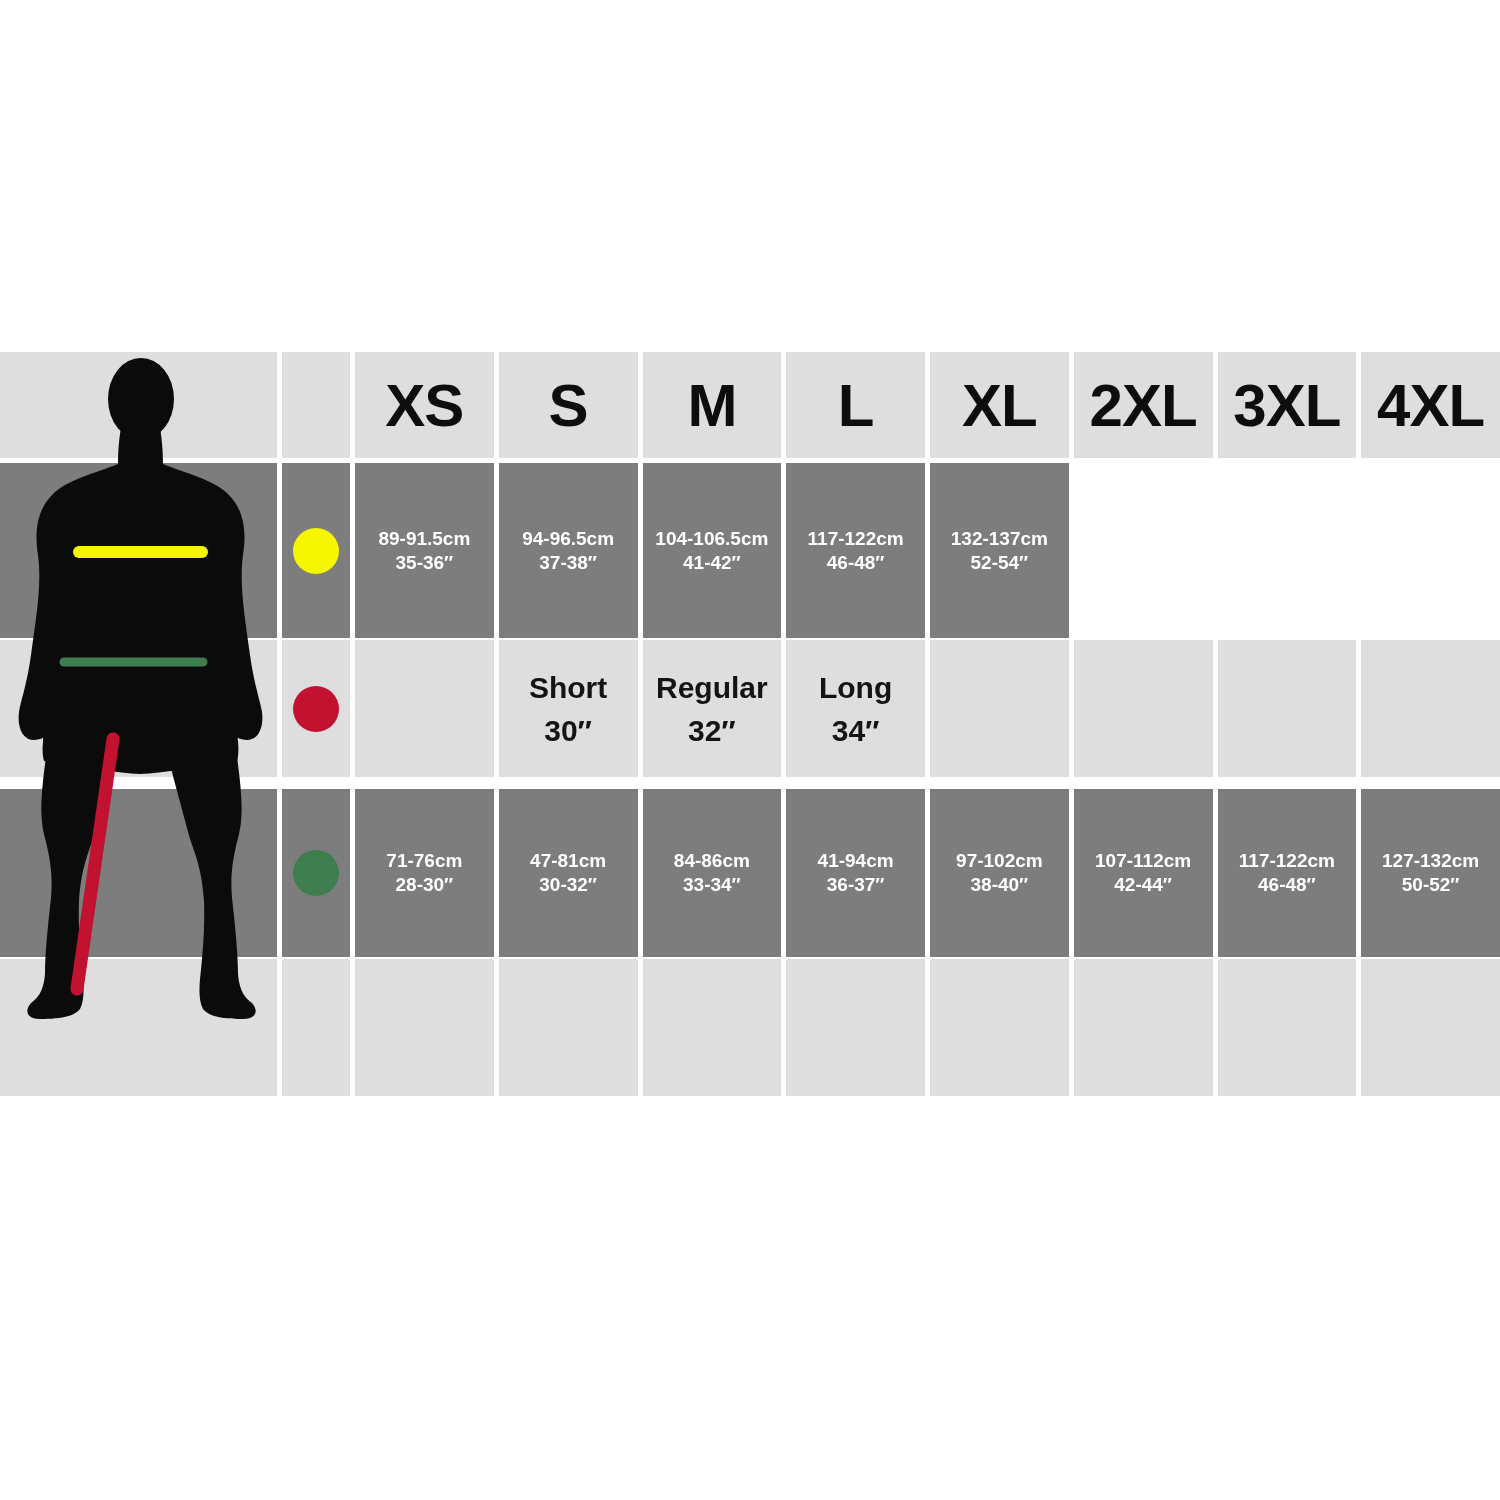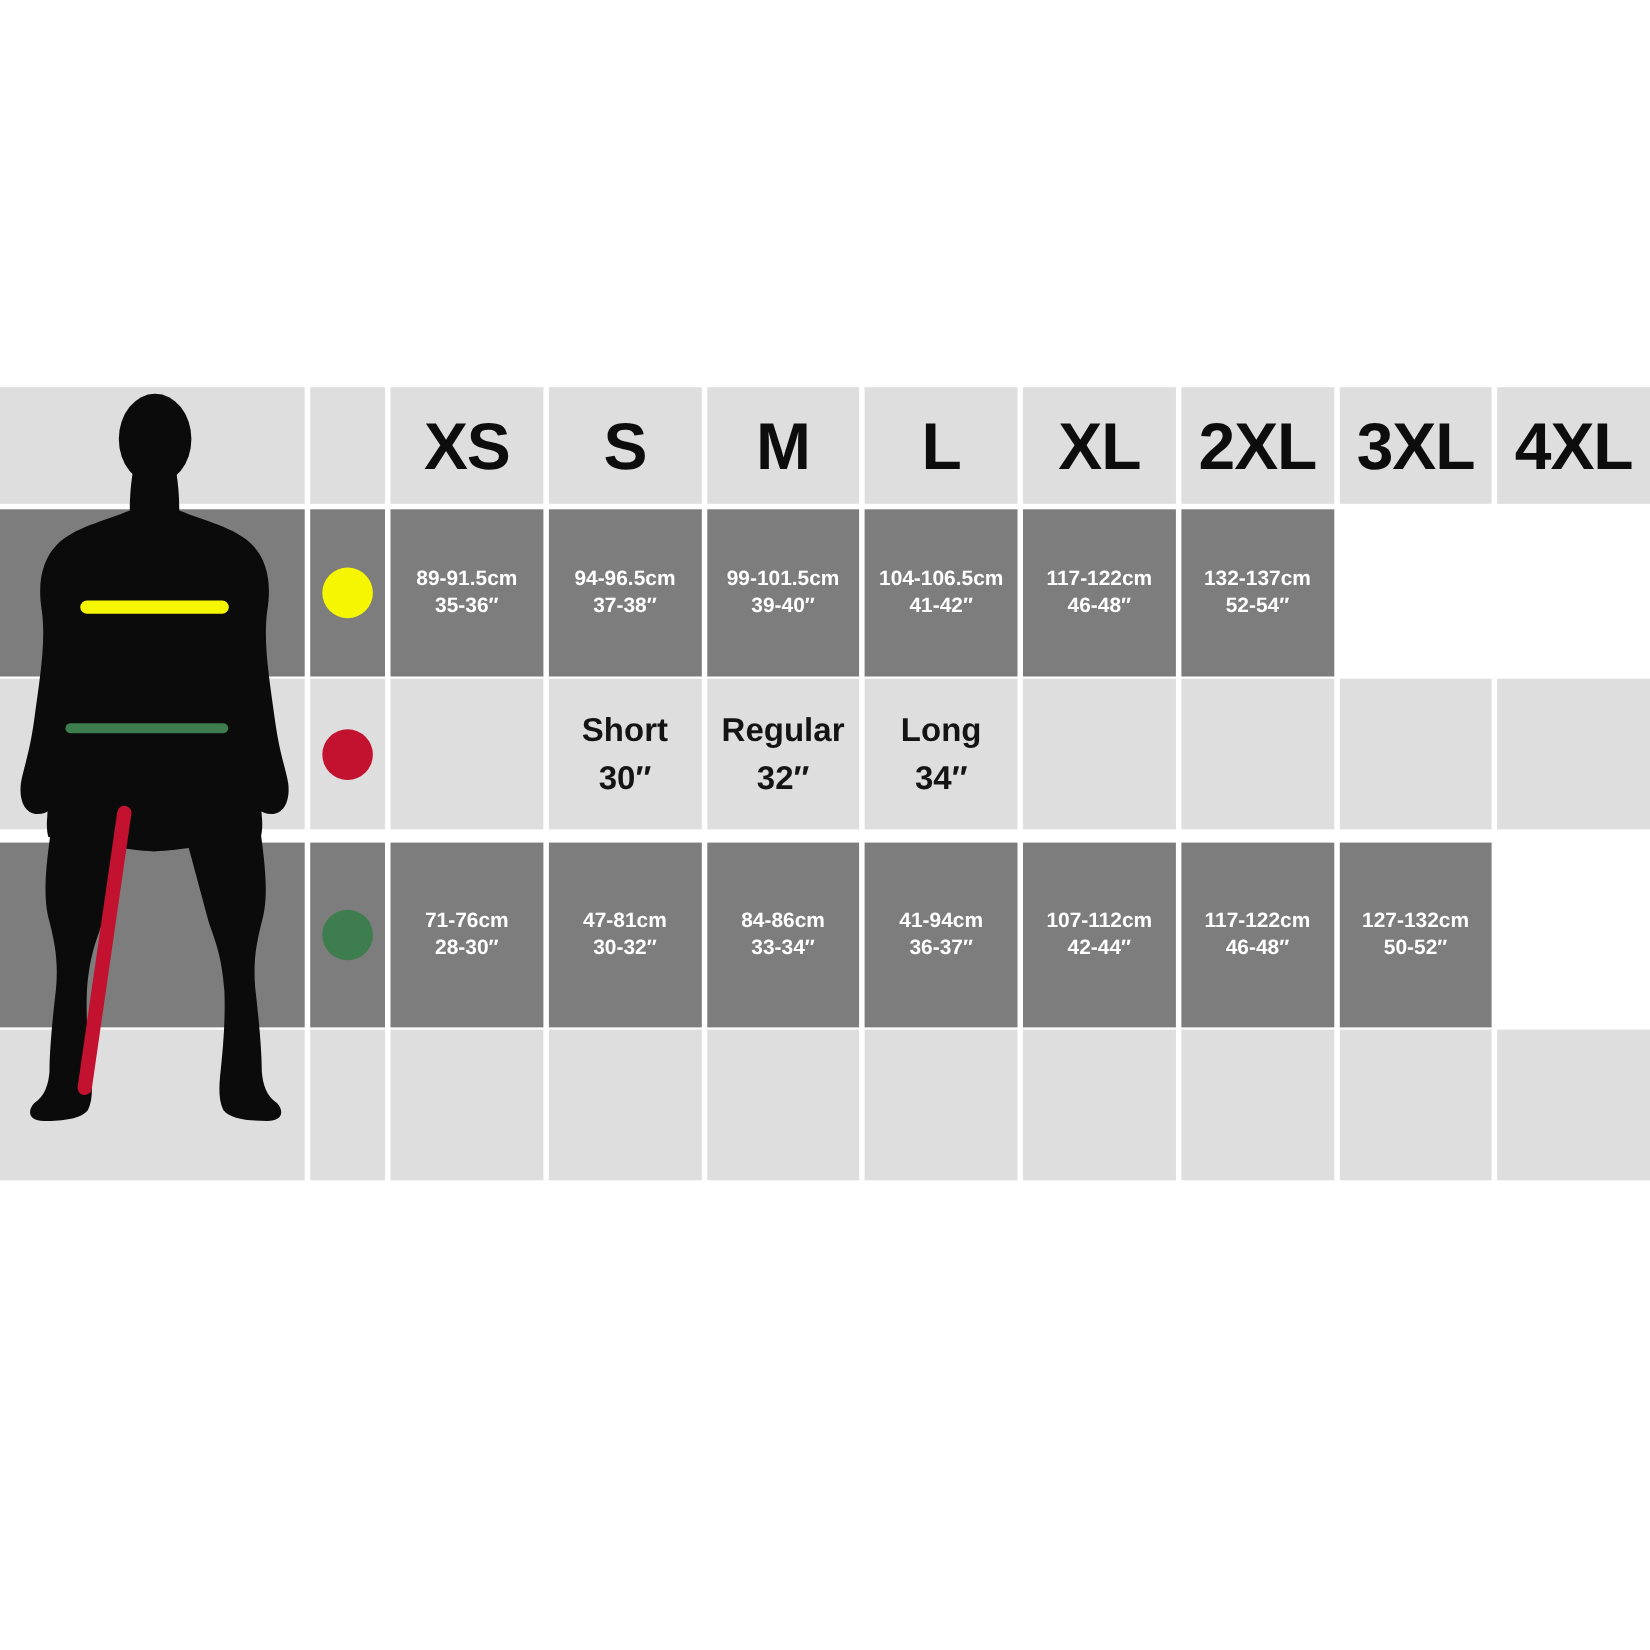--- a/index.html
+++ b/index.html
@@ -3,21 +3,21 @@
 <meta charset="utf-8">
 <style>
   html,body{margin:0;padding:0;background:#ffffff;}
   .canvas{
     position:relative;width:1500px;height:1500px;background:#ffffff;overflow:hidden;
     font-family:"Liberation Sans","DejaVu Sans",sans-serif;
   }
   .size-table{position:absolute;left:0;top:352px;width:1500px;height:680px;}
   .trow{display:grid;grid-template-columns:277px 68px repeat(8,1fr);column-gap:5px;border-radius:32px;}
   .trow.header{height:106px;margin-bottom:5px;}
-  .trow.r1{height:152px;margin-bottom:2px;}
+  .trow.r1{height:175px;margin-bottom:2px;}
   .trow.r2{height:137px;margin-bottom:12px;}
   .trow.r3{height:168px;margin-bottom:2px;}
   .trow.r4{height:137px;}
   .cell{display:flex;flex-direction:column;align-items:center;justify-content:center;text-align:center;}
   .bg-light{background:#dedede;}
   .bg-dark{background:#7d7d7d;}
   .hdr{font-size:60px;font-weight:bold;color:#0d0d0d;letter-spacing:-1px;}
   .meas{font-size:19px;font-weight:bold;color:#ffffff;line-height:24px;white-space:nowrap;}
   .leglen{font-size:30px;font-weight:bold;color:#141414;line-height:43px;white-space:nowrap;}
   .dot{width:46px;height:46px;border-radius:50%;}
@@ -49,24 +49,20 @@
       </div>
       <div class="cell bg-dark meas">
           <span>89-91.5cm</span>
           <span>35-36″</span>
         </div>
       <div class="cell bg-dark meas">
           <span>94-96.5cm</span>
           <span>37-38″</span>
         </div>
       <div class="cell bg-dark meas">
-          <span>99-101.5cm</span>
-          <span>39-40″</span>
-        </div>
-      <div class="cell bg-dark meas">
           <span>104-106.5cm</span>
           <span>41-42″</span>
         </div>
       <div class="cell bg-dark meas">
           <span>117-122cm</span>
           <span>46-48″</span>
         </div>
       <div class="cell bg-dark meas">
           <span>132-137cm</span>
           <span>52-54″</span>
@@ -125,20 +121,24 @@
           <span>47-81cm</span>
           <span>30-32″</span>
         </div>
       <div class="cell bg-dark meas">
           <span>84-86cm</span>
           <span>33-34″</span>
         </div>
       <div class="cell bg-dark meas">
           <span>41-94cm</span>
           <span>36-37″</span>
+        </div>
+      <div class="cell bg-dark meas">
+          <span>97-102cm</span>
+          <span>38-40″</span>
         </div>
       <div class="cell bg-dark meas">
           <span>107-112cm</span>
           <span>42-44″</span>
         </div>
       <div class="cell bg-dark meas">
           <span>117-122cm</span>
           <span>46-48″</span>
         </div>
       <div class="cell bg-dark meas">

